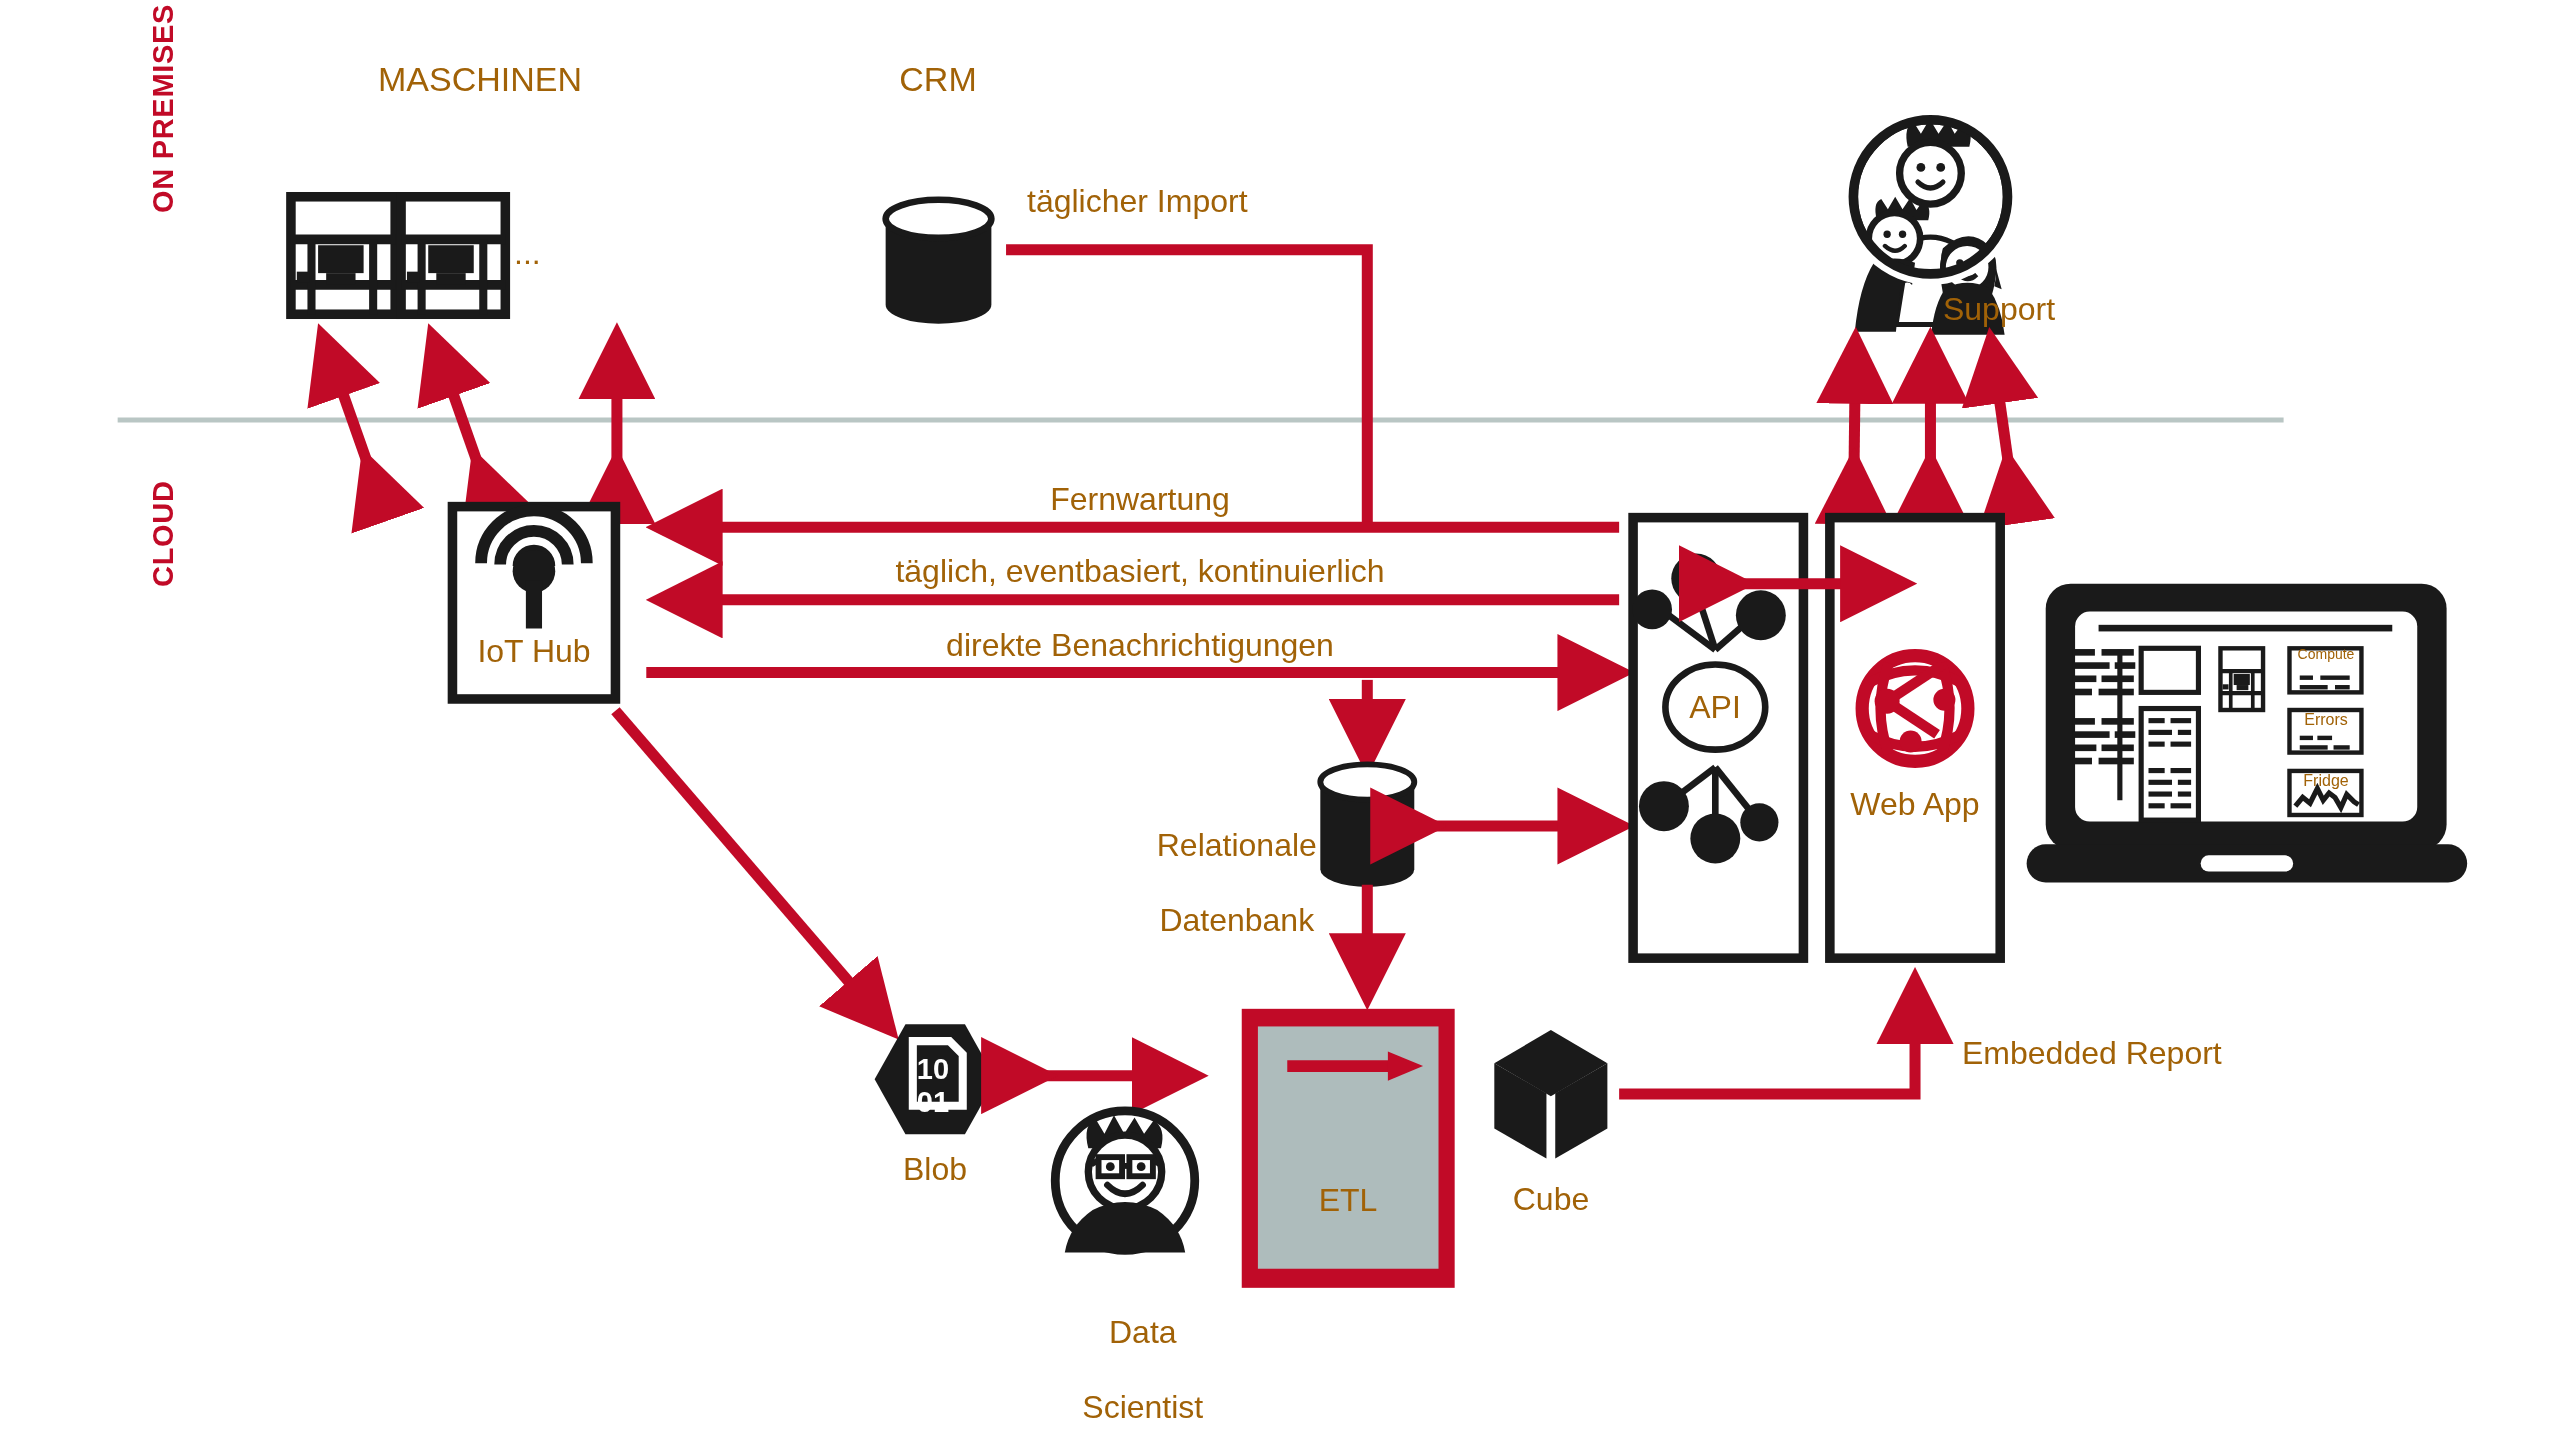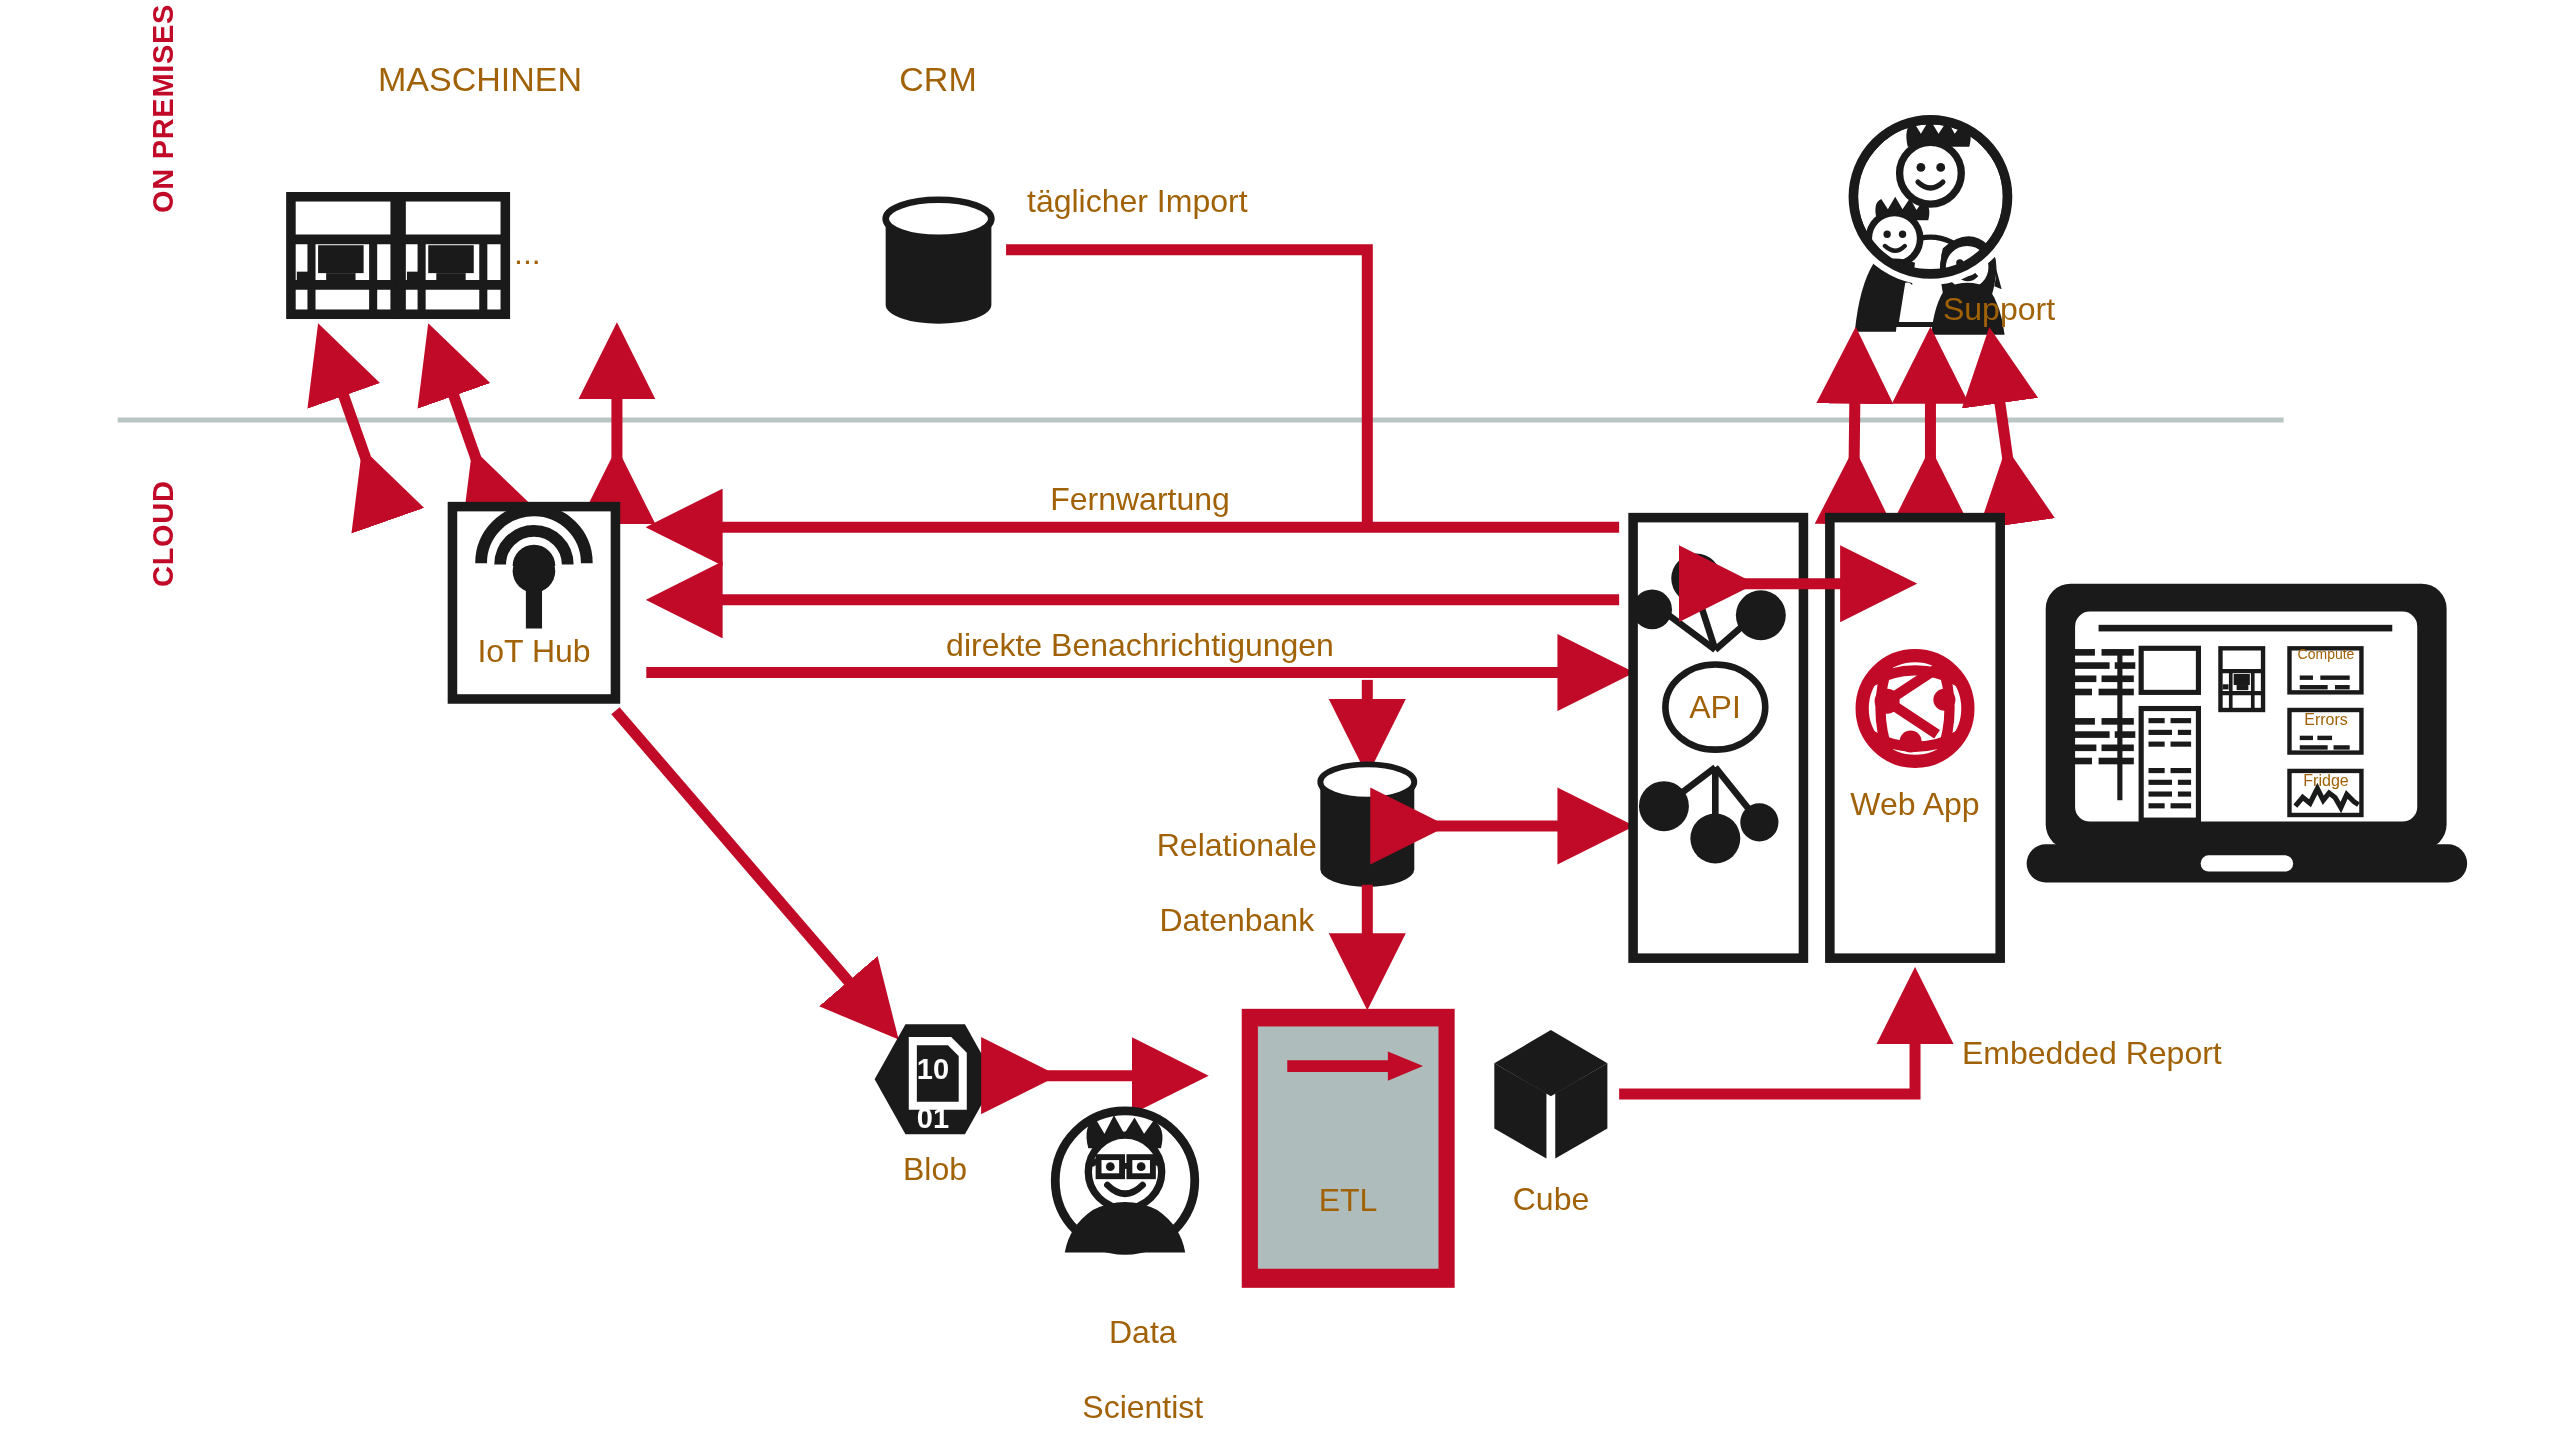--- a/index.html
+++ b/index.html
@@ -318,36 +318,37 @@
   <div class="lbl" style="left:514px; top:235px;">...</div>
 
   <div class="lbl" style="left:1027px; top:183px;">täglicher Import</div>
 
   <div class="lbl c" style="left:1999px; top:291px;">Support</div>
 
   <div class="lbl c" style="left:534px; top:633px;">IoT Hub</div>
 
   <div class="lbl c" style="left:1140px; top:481px;">Fernwartung</div>
 
+  <div class="lbl c" style="left:1140px; top:553px;">täglich, eventbasiert, kontinuierlich</div>
 
   <div class="lbl c" style="left:1140px; top:627px;">direkte Benachrichtigungen</div>
 
   <div class="lbl c" style="left:1715px; top:689px;">API</div>
 
   <div class="lbl c" style="left:1915px; top:786px;">Web App</div>
 
   <div class="lbl c" style="left:1219px; top:789px;">
     <span>Relationale</span><br>
     <span>Datenbank</span>
   </div>
 
   <div class="lbl c" style="left:935px; top:1151px;">Blob</div>
 
   <div class="lbl c" style="left:933px; top:1052px; font-size:29px; font-weight:bold; color:#ffffff;">10</div>
-  <div class="lbl c" style="left:933px; top:1085px; font-size:29px; font-weight:bold; color:#ffffff;margin-top:16px;">01</div>
+  <div class="lbl c" style="left:933px; top:1085px; font-size:29px; font-weight:bold; color:#ffffff;">01</div>
 
   <div class="lbl c" style="left:1125px; top:1276px;">
     <span>Data</span><br>
     <span>Scientist</span>
   </div>
 
 
   <div class="lbl c" style="left:1348px; top:1182px;">ETL</div>
 
   <div class="lbl c" style="left:1551px; top:1181px;">Cube</div>

